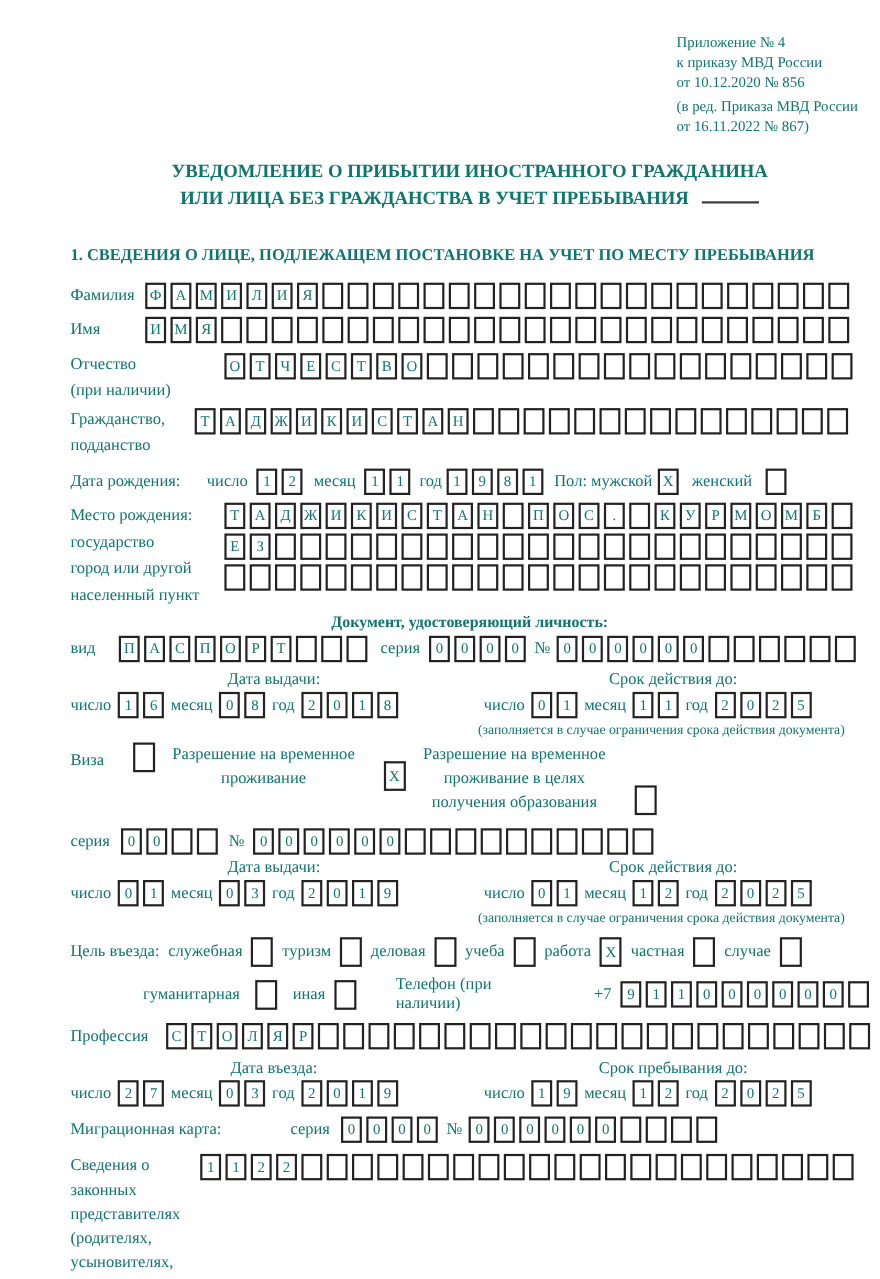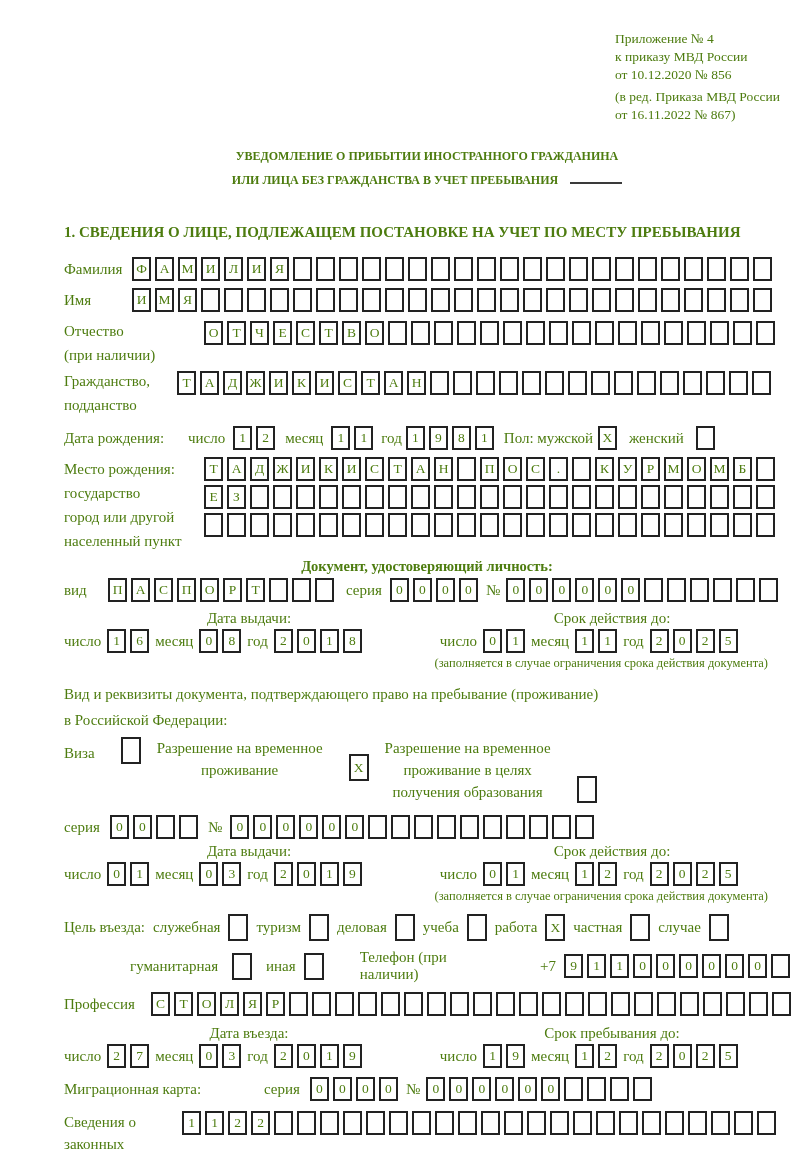--- a/index.html
+++ b/index.html
@@ -2,29 +2,29 @@
 <html><head>
 <meta charset="utf-8">
 <style>
   html,body{margin:0;padding:0;background:#fff;}
   .page{
     position:relative;
     width:800px;height:1163px;
     box-sizing:border-box;
     padding:30px 10px 0 64px;
     background:#fff;
-    color:#4d7c0f;
+    color:#0f766e;
     font-family:"Liberation Serif","DejaVu Serif",serif;
     font-size:15px;
     overflow:hidden;
   }
   .hdr{margin-left:551px;font-size:13.5px;line-height:18px;}
   .hdr .gap{height:4px;}
   .forma{margin-top:18px;text-align:right;padding-right:28px;font-weight:bold;font-size:15px;}
-  .title{margin-top:20px;text-align:center;font-weight:bold;font-size:12px;line-height:24px;}
+  .title{margin-top:20px;text-align:center;font-weight:bold;font-size:17px;line-height:24px;}
   .blank-line{display:inline-block;width:52px;height:14px;border-bottom:2px solid #3a3a3a;margin-left:12px;}
   .sect{margin-top:32px;font-weight:bold;font-size:15px;}
   .row{display:flex;align-items:center;margin-top:7px;}
   .row.top{align-items:flex-start;}
   .lbl{flex:0 0 auto;}
   .prelines{white-space:pre-line;line-height:24px;}
   .cells{display:flex;gap:4px;flex:0 0 auto;}
   .cell{
     flex:0 0 auto;width:15px;height:20px;
     border:2px solid #222;background:#fff;
@@ -403,24 +403,20 @@
       <span class="cells">
           <span class="cell">2</span>
           <span class="cell">0</span>
           <span class="cell">2</span>
           <span class="cell">5</span>
         </span>
     </span>
   </div>
   <div class="note-right">(заполняется в случае ограничения срока действия документа)</div>
 
-  <div class="intro">
-    <div>Вид и реквизиты документа, подтверждающего право на пребывание (проживание)</div>
-    <div>в Российской Федерации:</div>
-  </div>
 
   <div class="options-row">
     <div class="option">
       <span class="olbl">Виза</span>
       <span class="cells cb-box">
           <span class="cell"></span>
         </span>
     </div>
     <div class="option">
       <span class="olbl">Разрешение на временное

